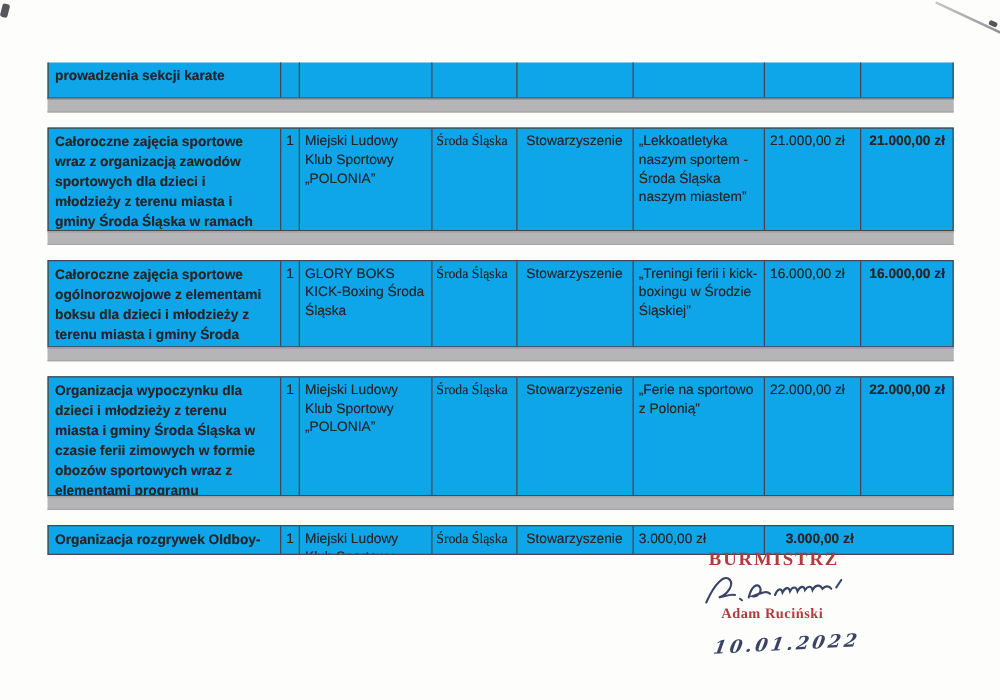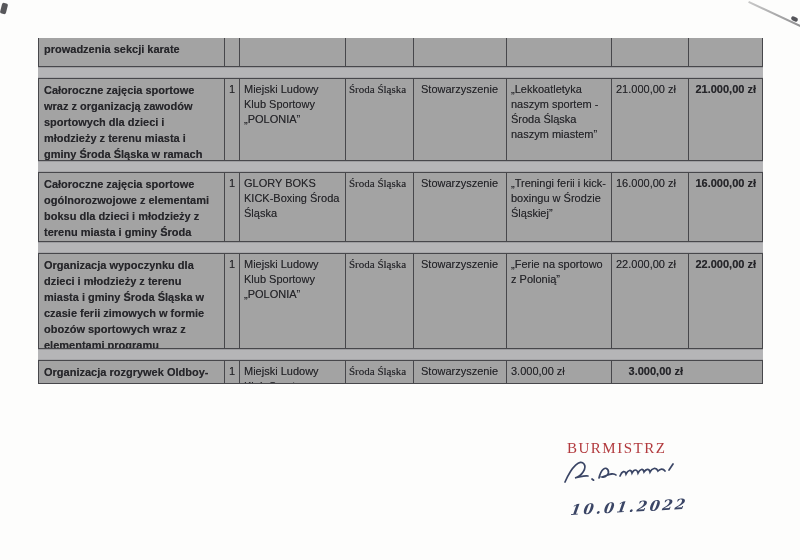--- a/index.html
+++ b/index.html
@@ -15,21 +15,21 @@
   .corner-dot{position:absolute;top:17px;left:791px;width:7px;height:4px;background:#55555a;
     border-radius:2px;transform:rotate(25deg);}
   .edge-smudge{position:absolute;top:3px;left:1px;width:6px;height:11px;background:#3a3a3e;
     border-radius:2px;transform:rotate(14deg);opacity:.85;}
 
   
   .tbl{position:absolute;left:38px;top:38px;width:725px;}
   .row{
     box-sizing:border-box;display:grid;
     grid-template-columns:186px 15px 106px 68px 93px 105px 77px 1fr;
-    border:1px solid #47474b;background:#a3a3a3;
+    border:1px solid #47474b;background:#0ea5e9;margin-top:12px;
   }
   .row.part{border-top:none;height:29px;}
   .r1{height:83px;}
   .r2{height:70px;}
   .r3{height:96px;}
   .r4{height:24px;}
   .band{height:11px;background:#b5b5b7;border-top:1px solid #9d9da0;border-bottom:1px solid #a6a6a9;box-sizing:border-box;}
   .cell{
     box-sizing:border-box;border-right:1px solid #47474b;
     padding:3px 4px;font-size:11px;line-height:15px;overflow:hidden;
@@ -39,21 +39,21 @@
   .c-task{font-weight:700;padding:3px 5px;line-height:16px;}
   .c-count{text-align:center;padding:3px 1px;}
   .c-place{padding:3px 3px;font-family:Liberation Serif, serif;}
   .c-form{padding:3px 7px;}
   .c-proj.center{text-align:left;}
   .c-amt{padding:3px 4px;}
   .c-total{font-weight:700;text-align:right;padding:3px 6px;}
 
   
   .sig{position:absolute;left:561px;top:440px;width:200px;}
-  .sig-title{font-family:"Liberation Serif", serif;font-weight:400;font-size:15px;
+  .sig-title{font-family:"Liberation Serif", serif;font-weight:700;font-size:15px;
     letter-spacing:1.5px;color:#b23a3e;margin-left:6px;}
   .sig-scrawl{margin:-1px 0 0 2px;display:block;}
   .sig-name{font-family:"Liberation Serif", serif;font-weight:700;font-size:11.5px;
     color:#b23a3e;margin:-3px 0 0 16px;letter-spacing:.4px;}
   .sig-date{font-family:"DejaVu Serif", serif;font-style:italic;font-weight:600;
     font-size:14.5px;color:#3a4565;letter-spacing:2.5px;
     transform:skewX(-12deg) rotate(-3deg);transform-origin:0 50%;
     margin:13px 0 0 10px;display:inline-block;}
 </style>
 </head>
@@ -135,16 +135,17 @@
     <div class="sig-title">BURMISTRZ</div>
     <svg class="sig-scrawl" width="118" height="32" viewBox="0 0 118 32">
       <g fill="none" stroke="#3a4565" stroke-width="1.7" stroke-linecap="round">
         <path d="M2 26 C9 10, 17 3, 21 8 C24 12, 19 20, 12 22 C17 21, 22 19, 25 20"></path>
         <path d="M29 23 l1.6 1.2"></path>
         <path d="M36 22 C38 13, 43 10, 45 14 C47 18, 42 22, 39 21 C45 19, 50 16, 53 19"></path>
         <path d="M57 20 C59 15, 62 14, 63 18 C65 14, 68 13, 69 17 C71 13, 74 13, 75 17 C77 13, 80 12, 81 16 C83 13, 86 12, 87 16 C89 12, 93 11, 95 15 C97 13, 100 12, 102 15"></path>
         <path d="M106 14 l4 -6"></path>
       </g>
     </svg>
+    <div class="sig-name">Adam Ruciński</div>
     <span class="sig-date">10.01.2022</span>
   </div>
 
 </div>
 
 </body></html>

